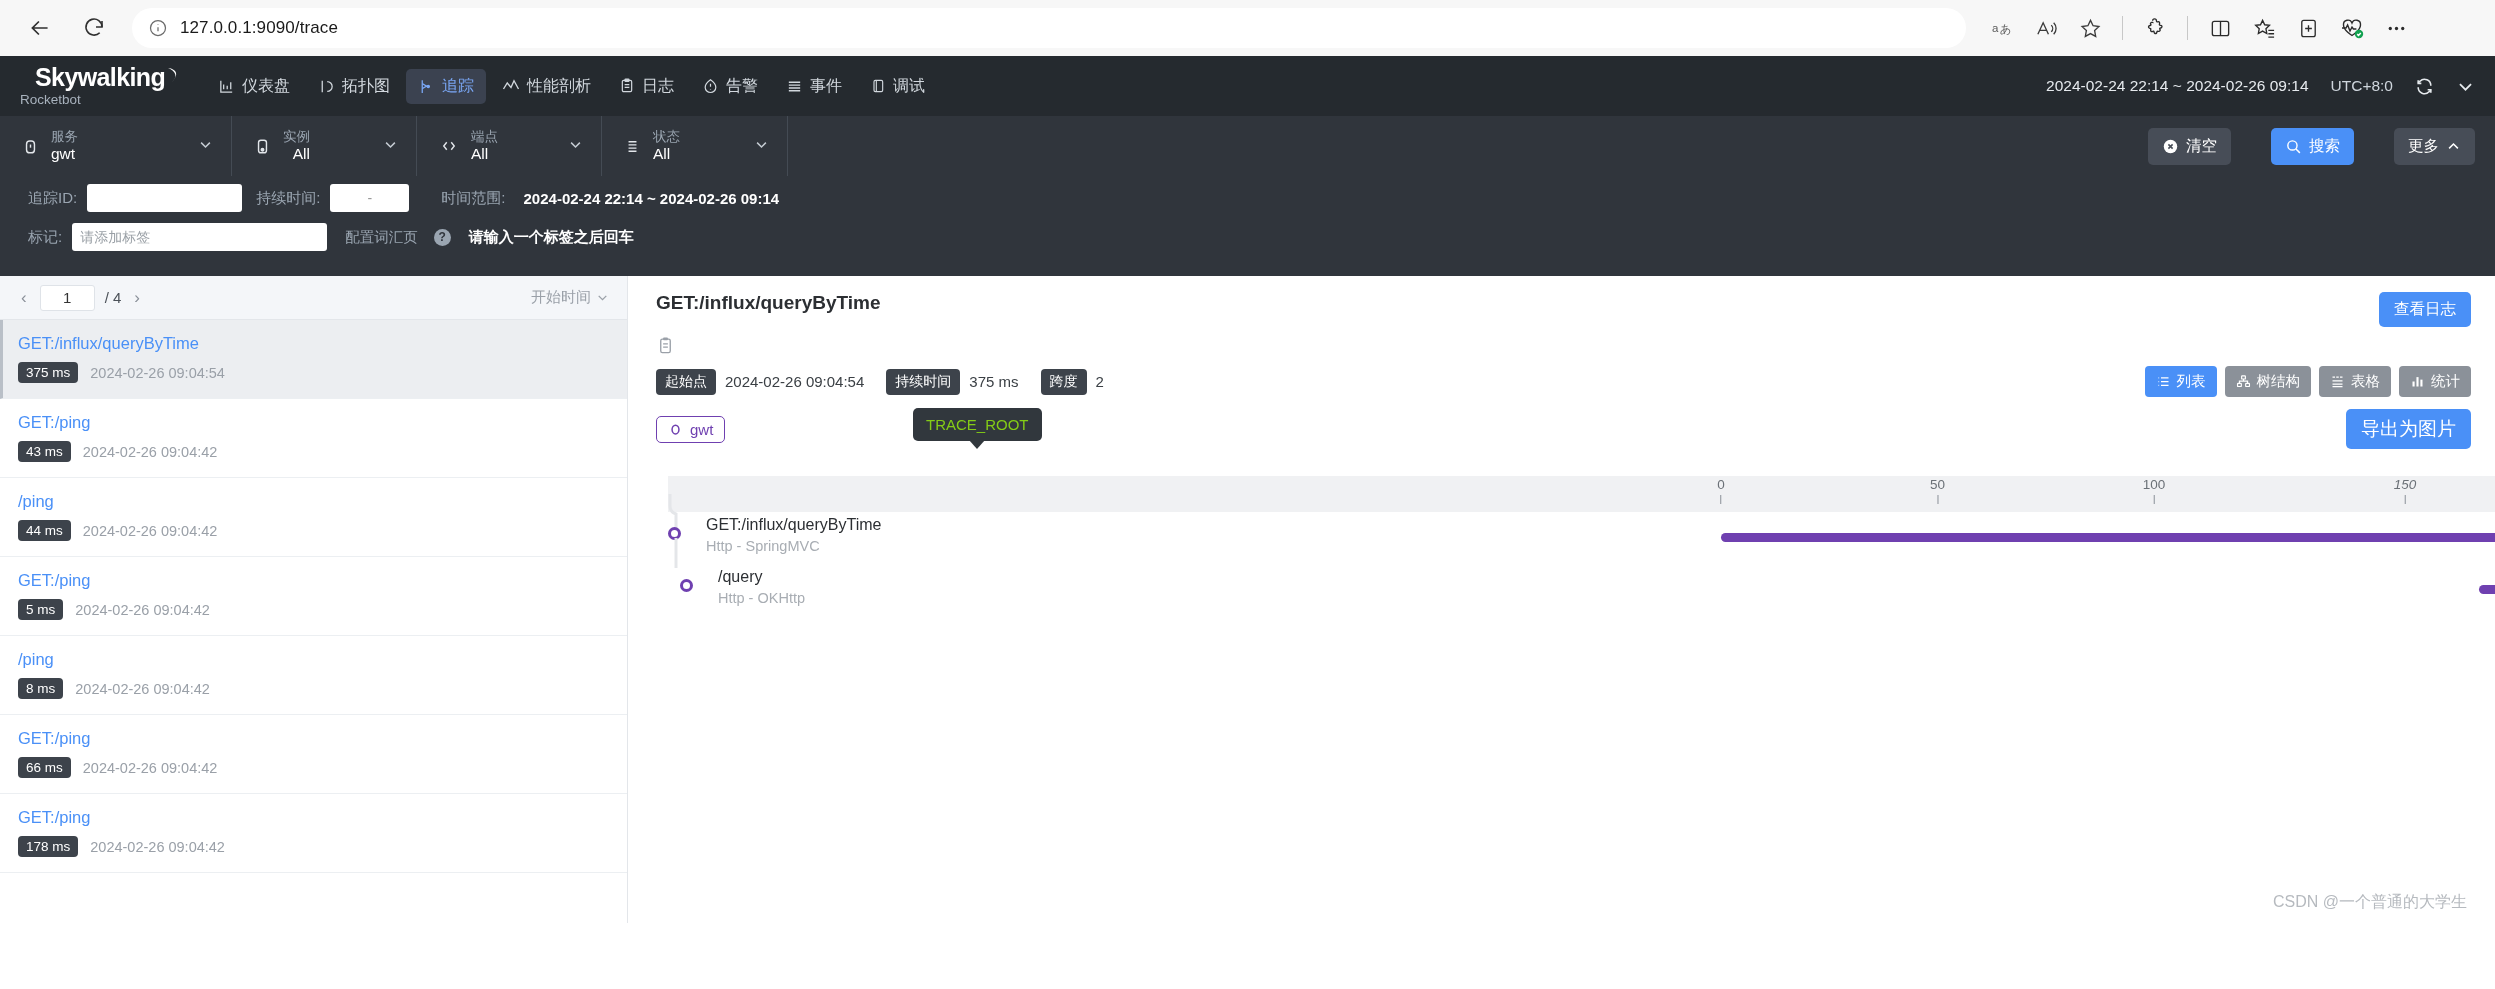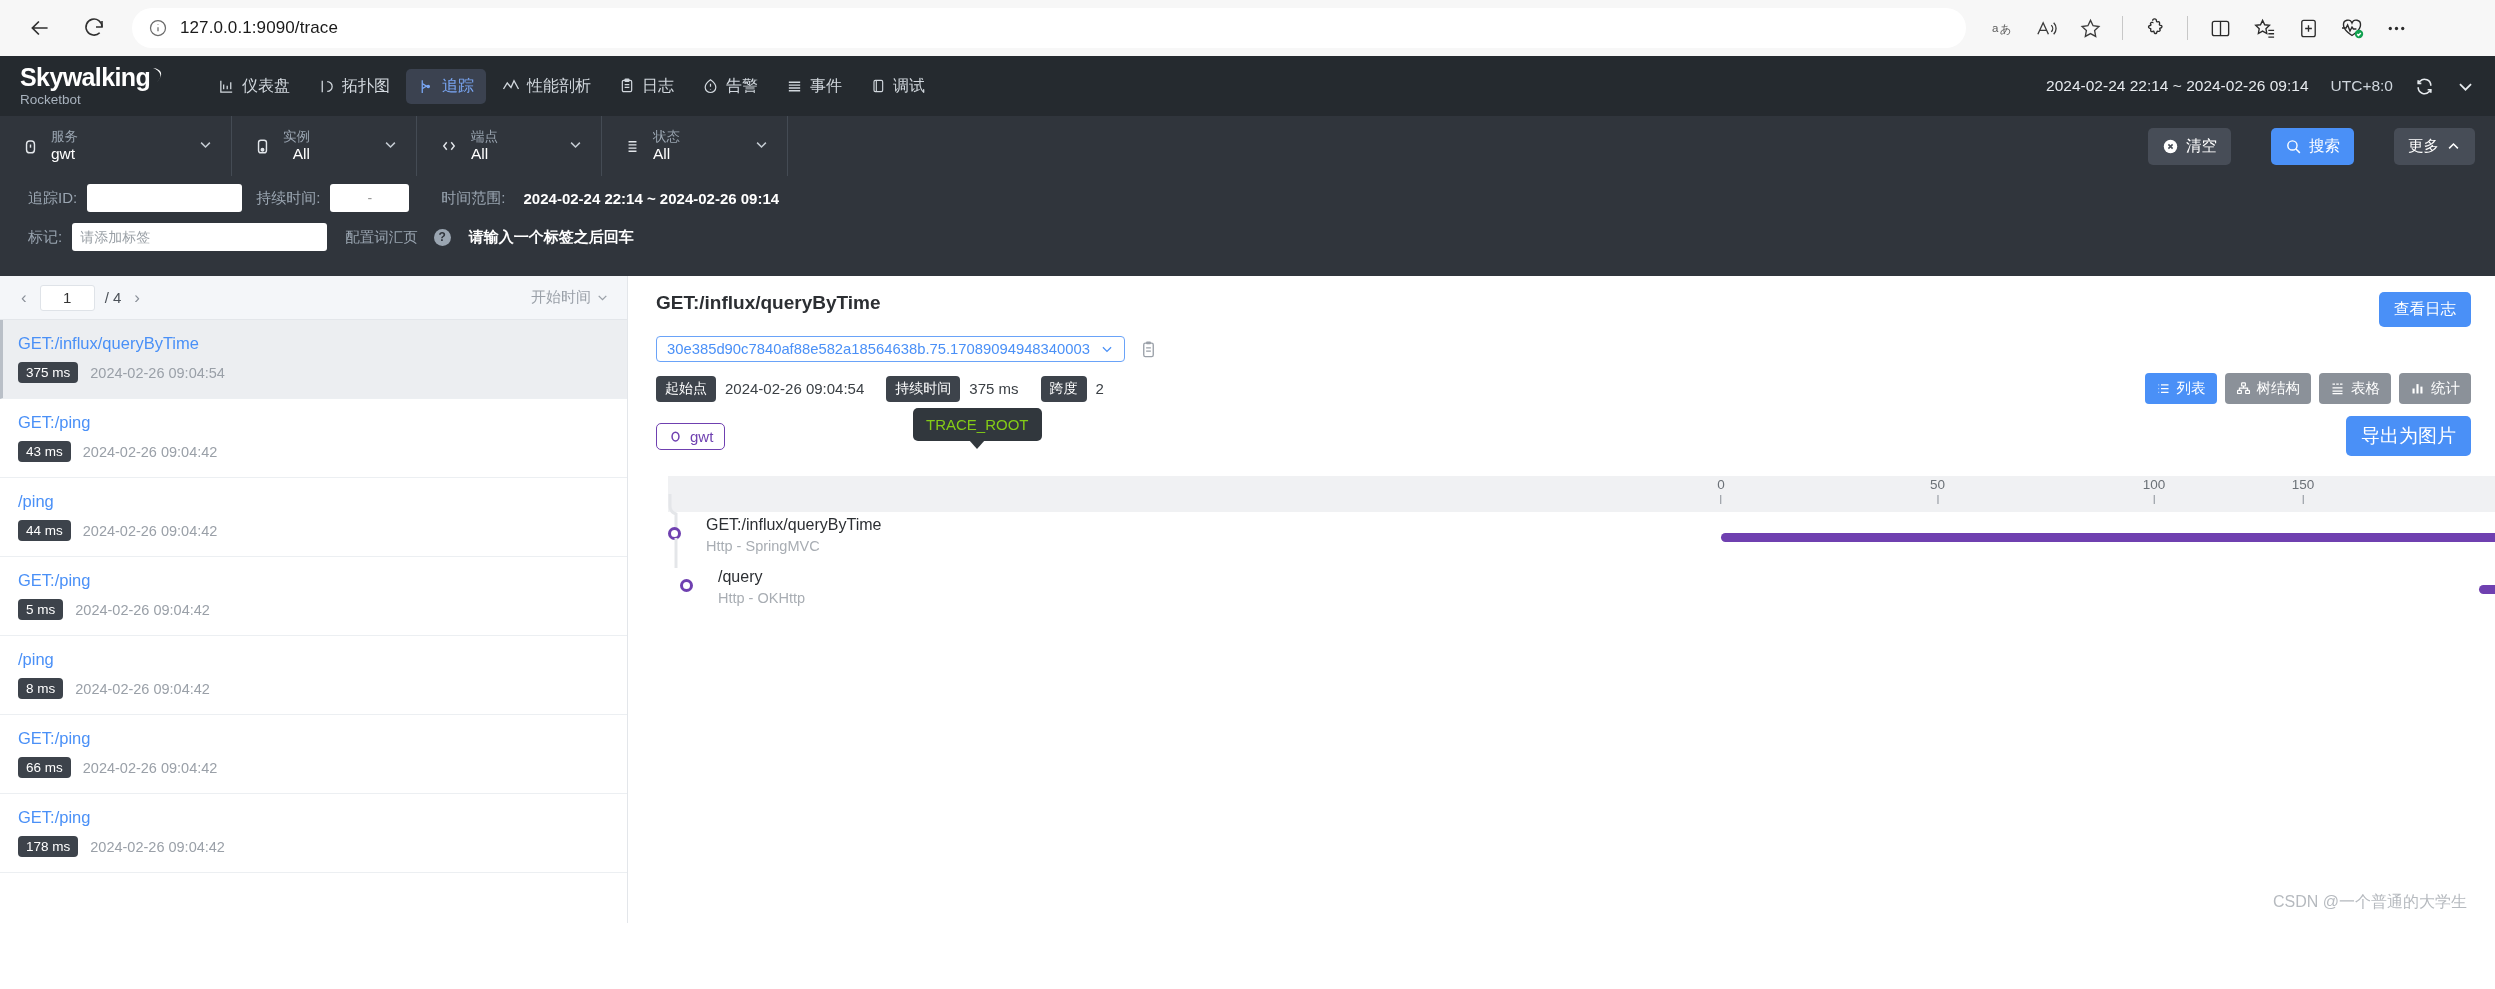--- a/index.html
+++ b/index.html
@@ -45,21 +45,21 @@
   .sw-nav {
     height: 60px; width: 100%;
     background: #252a2f;
     display: flex; align-items: center;
     padding: 0 20px;
   }
   .logo-block { width: 170px; display: flex; flex-direction: column; justify-content: center; }
   .logo-main {
     font-size: 25px; font-weight: bold; color: #ffffff;
     letter-spacing: -0.6px; line-height: 1.05;
-    display: flex; align-items: baseline;
+    display: flex; align-items: baseline; margin-left: 15px;
   }
   .logo-sub { font-size: 13.5px; color: #a8b2bd; line-height: 1.2; margin-top: 1px; }
   .nav-items { display: flex; align-items: center; gap: 4px; margin-left: 16px; }
   .nav-item {
     display: flex; align-items: center; gap: 7px;
     padding: 7px 12px; border-radius: 5px;
     color: #d2d8de; font-size: 16px; white-space: nowrap;
   }
   .nav-item.active { background: #3b4250; color: #7aa7f5; }
   .nav-item .ni { display: flex; align-items: center; }
@@ -614,26 +614,20 @@
   <div class="right-panel">
     <div class="detail-head">
       <div class="detail-top">
         <div class="detail-title">GET:/influx/queryByTime</div>
         <div class="detail-logs-btn">
           <span>查看日志</span>
         </div>
       </div>
 
       <div class="traceid-row">
-        <div class="traceid-select">
-          <span>30e385d90c7840af88e582a18564638b.75.17089094948340003</span>
-          <svg width="14" height="14" viewBox="0 0 24 24" fill="none" stroke="currentColor" stroke-width="2.2">
-              <path d="M5 9l7 7 7-7"></path>
-            </svg>
-        </div>
         <span class="copy-icon">
           <svg width="19" height="19" viewBox="0 0 24 24" fill="none" stroke="currentColor" stroke-width="1.7">
             <rect x="6" y="4" width="12" height="17" rx="2"></rect>
             <rect x="9" y="2" width="6" height="3.4" rx="1" fill="currentColor" stroke="none"></rect>
             <path d="M9 10h6M9 14h6"></path>
           </svg>
         </span>
       </div>
 
       <div class="meta-row">
@@ -701,21 +695,21 @@
             <div class="tick-mark"></div>
           </div>
           <div class="tick" style="left: 1269.5px;">
             <div class="tick-label">50</div>
             <div class="tick-mark"></div>
           </div>
           <div class="tick" style="left: 1486px;">
             <div class="tick-label">100</div>
             <div class="tick-mark"></div>
           </div>
-          <div class="tick" style="left: 1635px;">
+          <div class="tick" style="left: 1737px; font-style: italic;">
             <div class="tick-label">150</div>
             <div class="tick-mark"></div>
           </div>
         </div>
     </div>
 
     <div style="position:absolute; left:0; right:0; top:236px;">
 
       <div class="span-row" style="height:52px;">
         <svg class="span-connector" width="80" height="52" style="left:32px; top:-18px;">

